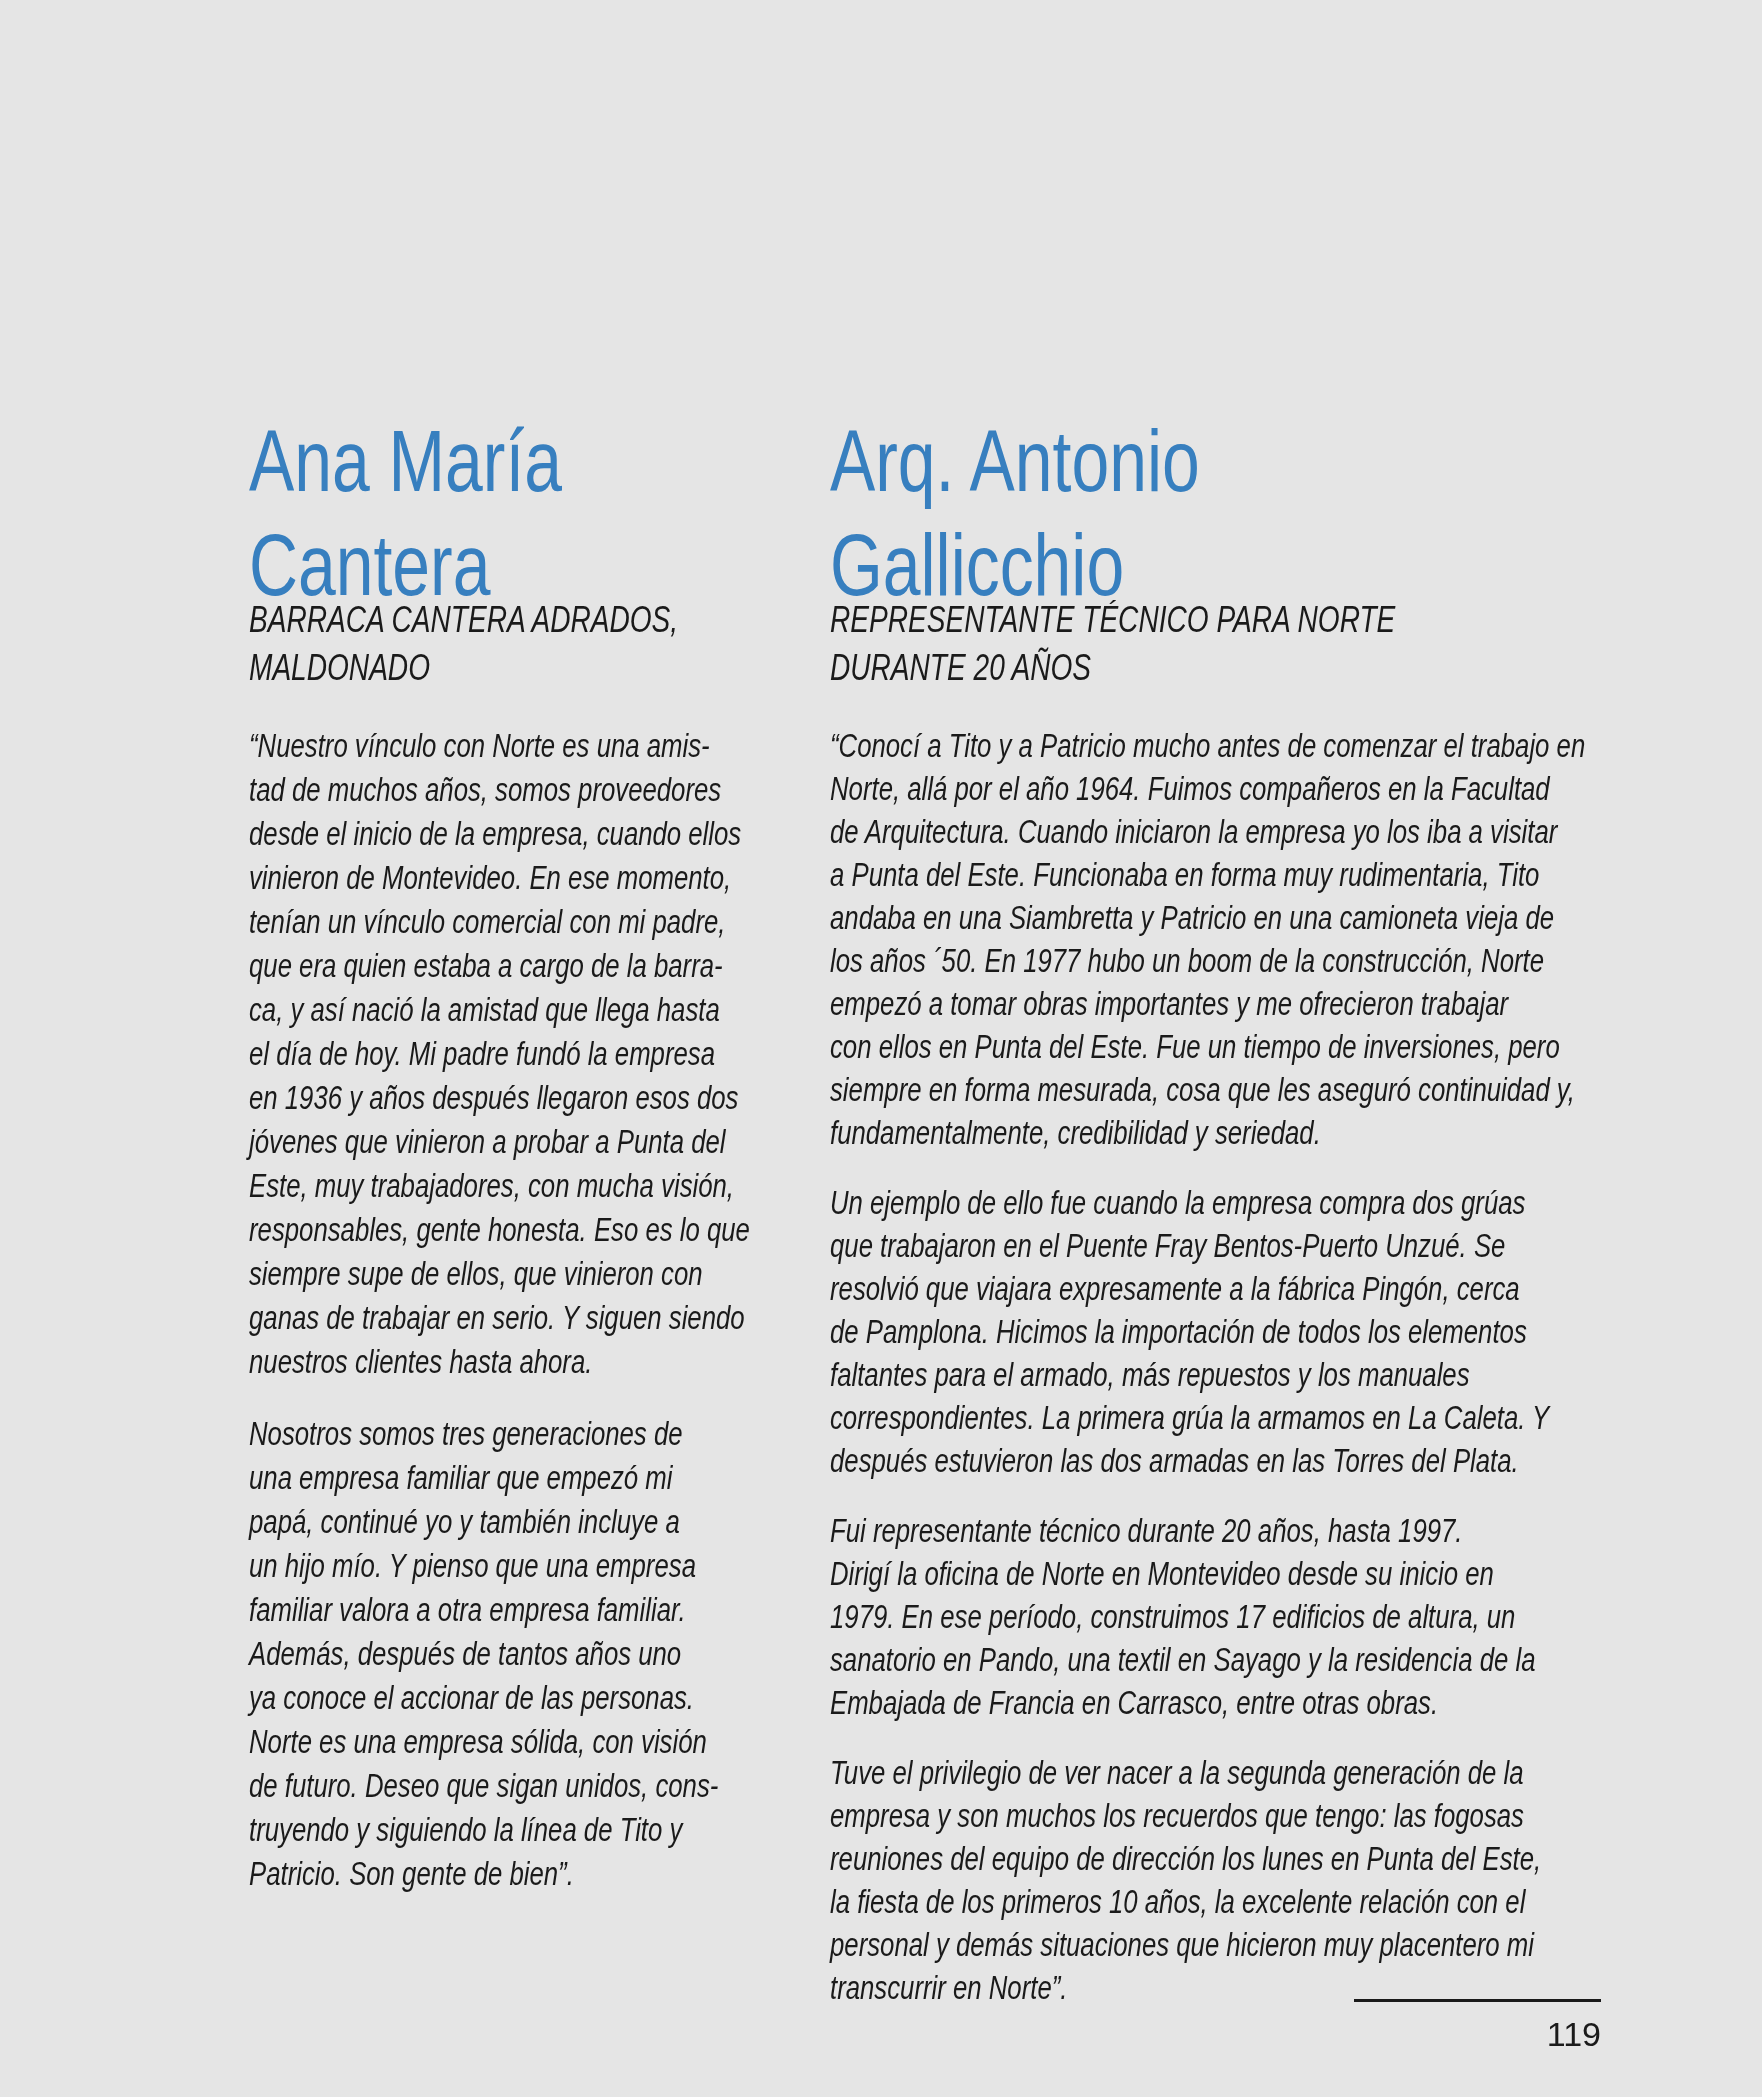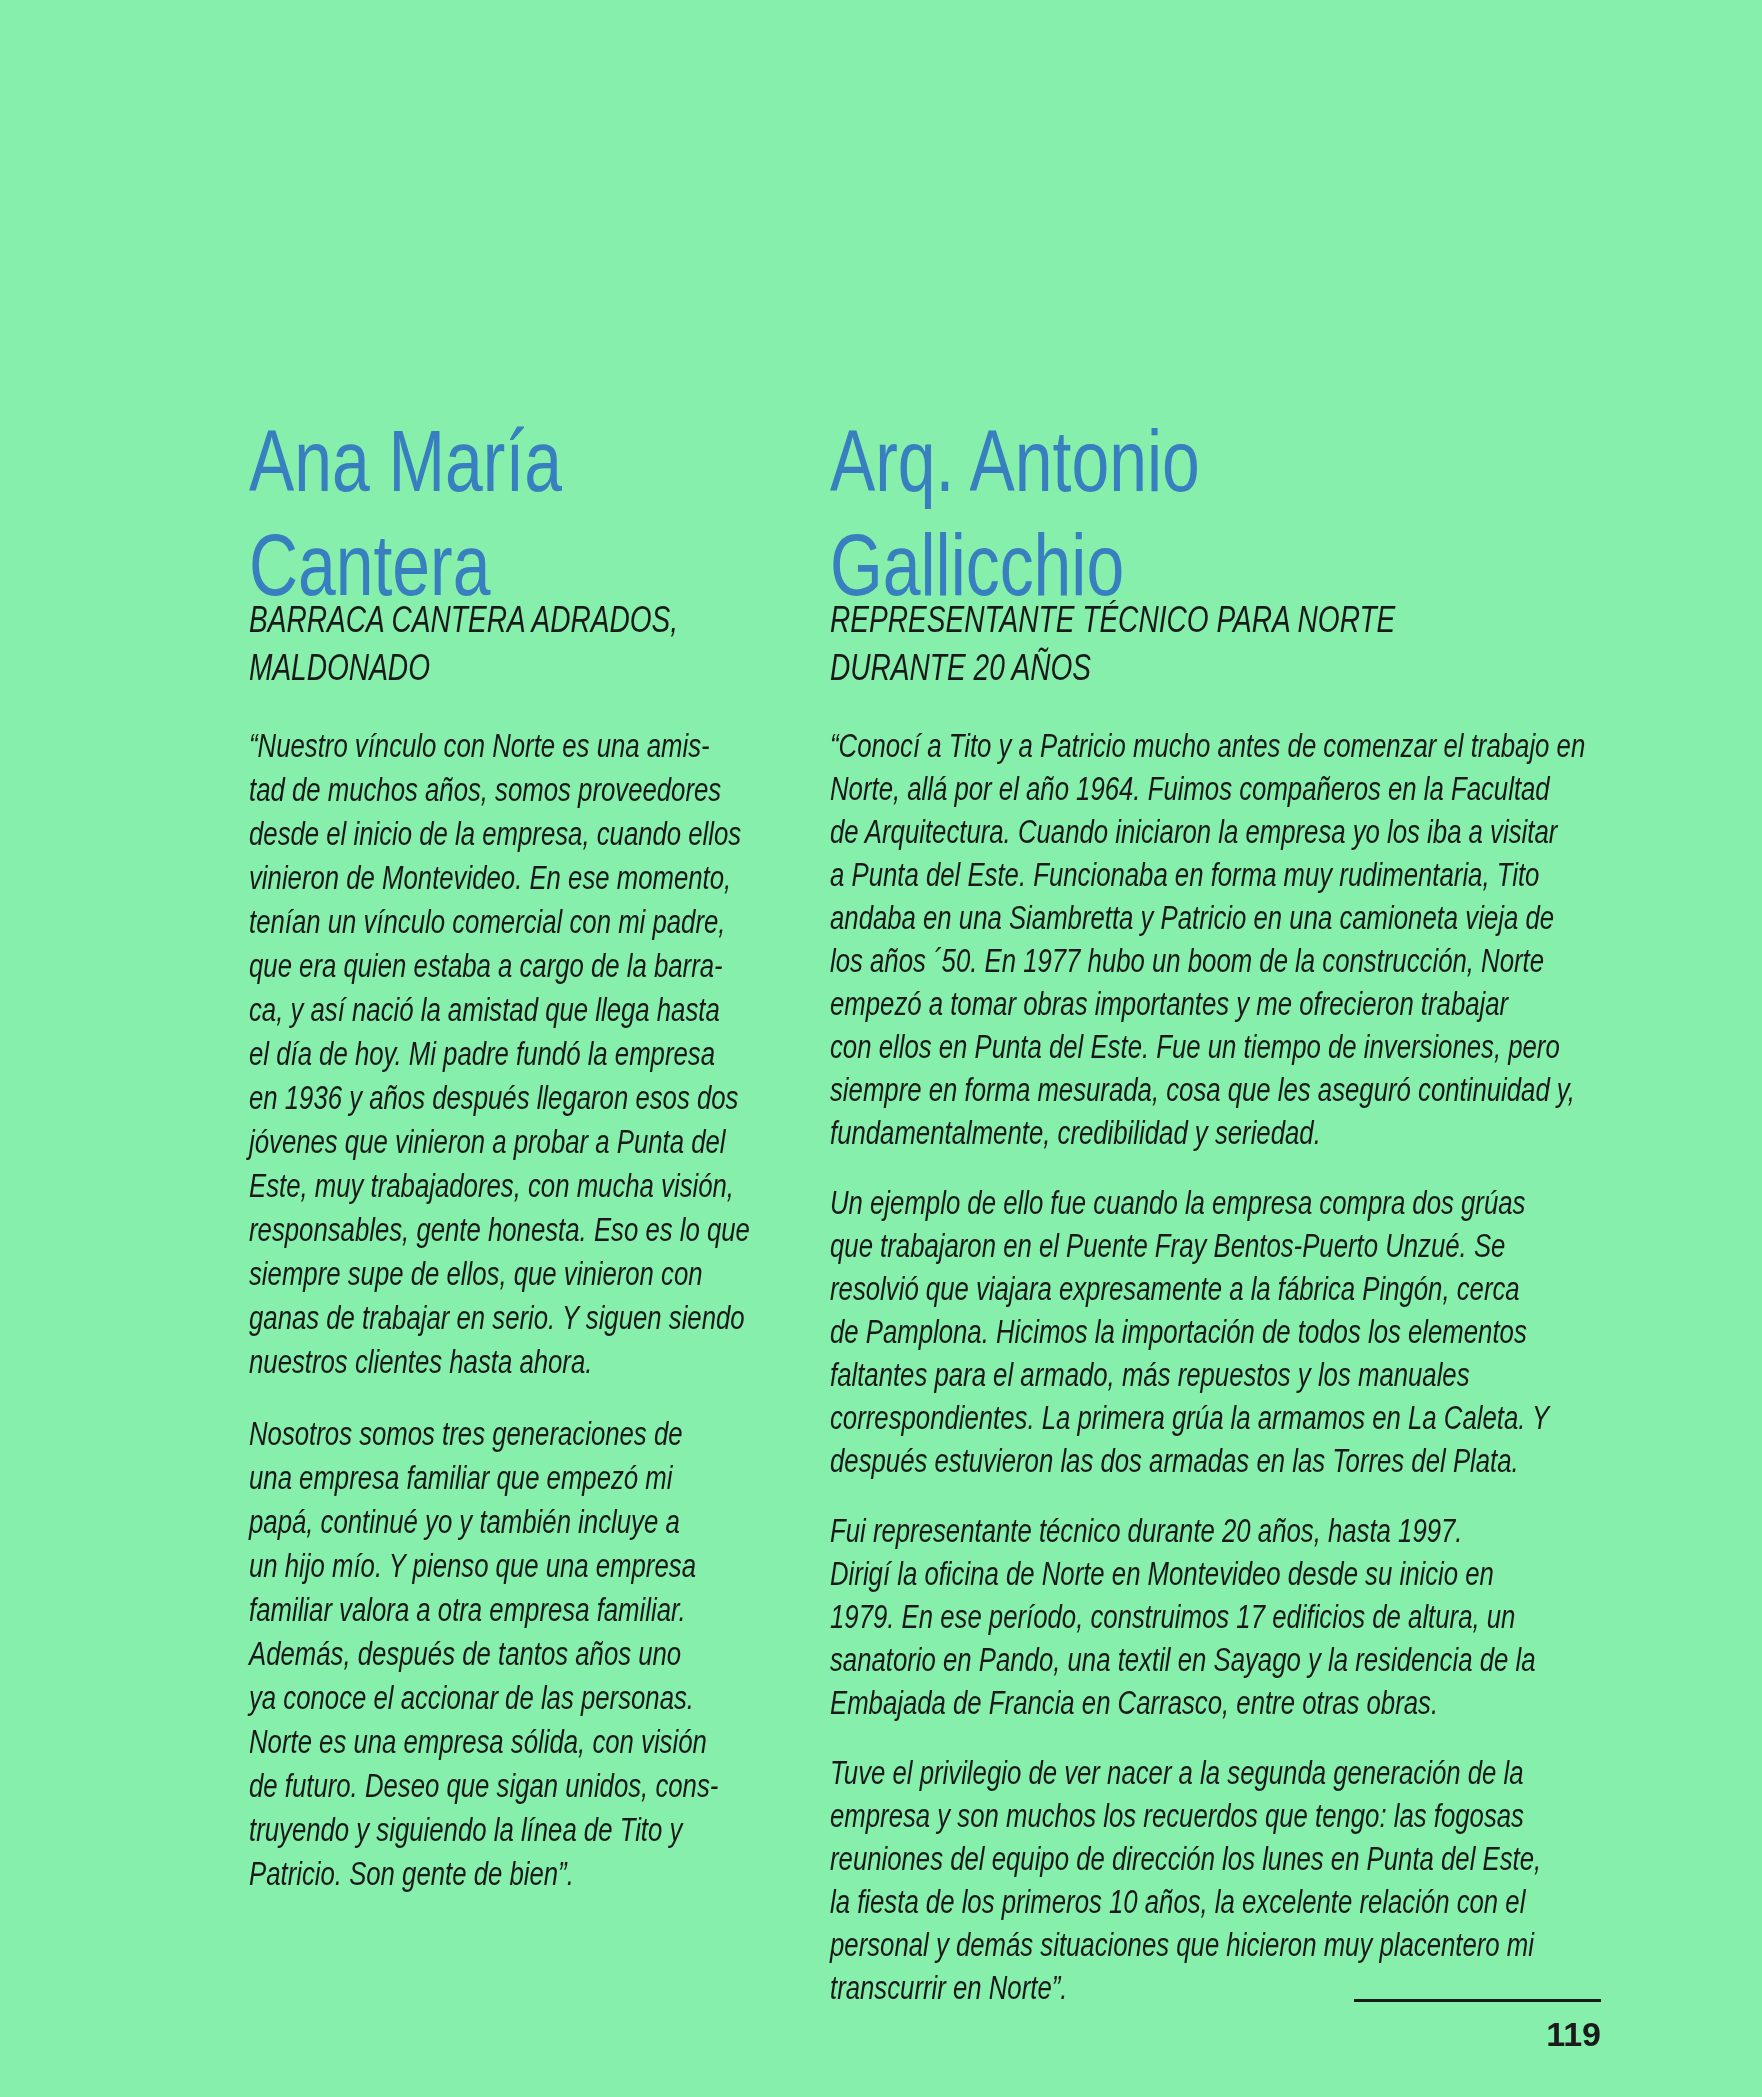--- a/index.html
+++ b/index.html
@@ -4,21 +4,21 @@
 <style>
   html, body {
     margin: 0;
     padding: 0;
     background: #ffffff;
   }
   .page {
     position: relative;
     width: 1762px;
     height: 2097px;
-    background: #86efac;
+    background: #e5e5e5;
     overflow: hidden;
     font-family: "Liberation Sans", sans-serif;
     color: #1a1a1a;
   }
   .col {
     position: absolute;
     top: 409px;
     transform: scaleX(0.78);
     transform-origin: 0 0;
   }
@@ -65,21 +65,21 @@
     height: 2.8px;
     background: #1a1a1a;
   }
   .page-number {
     position: absolute;
     left: 1354px;
     top: 2015px;
     width: 247px;
     text-align: right;
     font-size: 34px;
-    font-weight: 700;
+    font-weight: 400;
     font-style: normal;
     color: #1a1a1a;
   }
 </style>
 </head>
 <body>
 
 <div class="page">
 
   <section class="col col-left">

